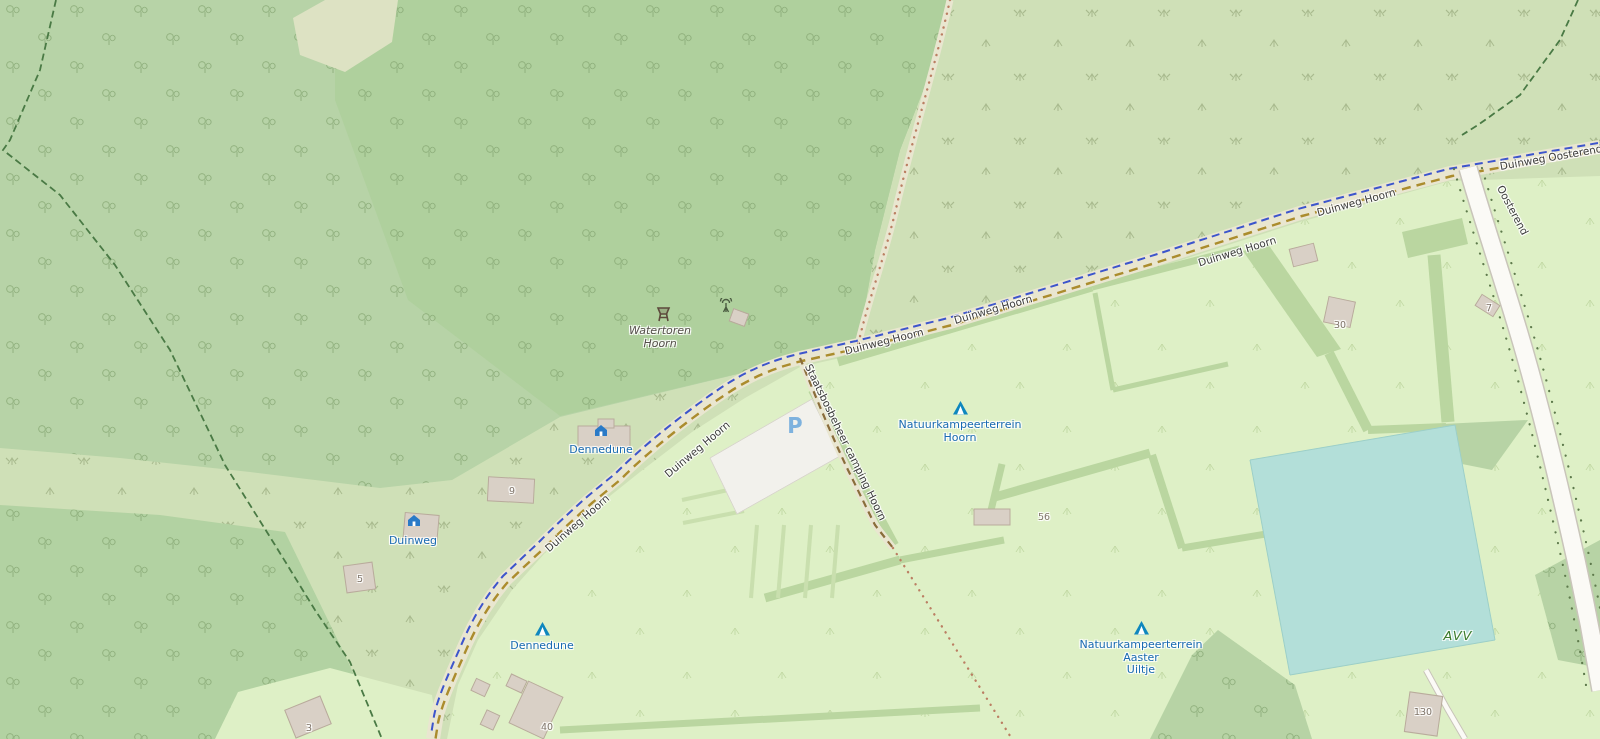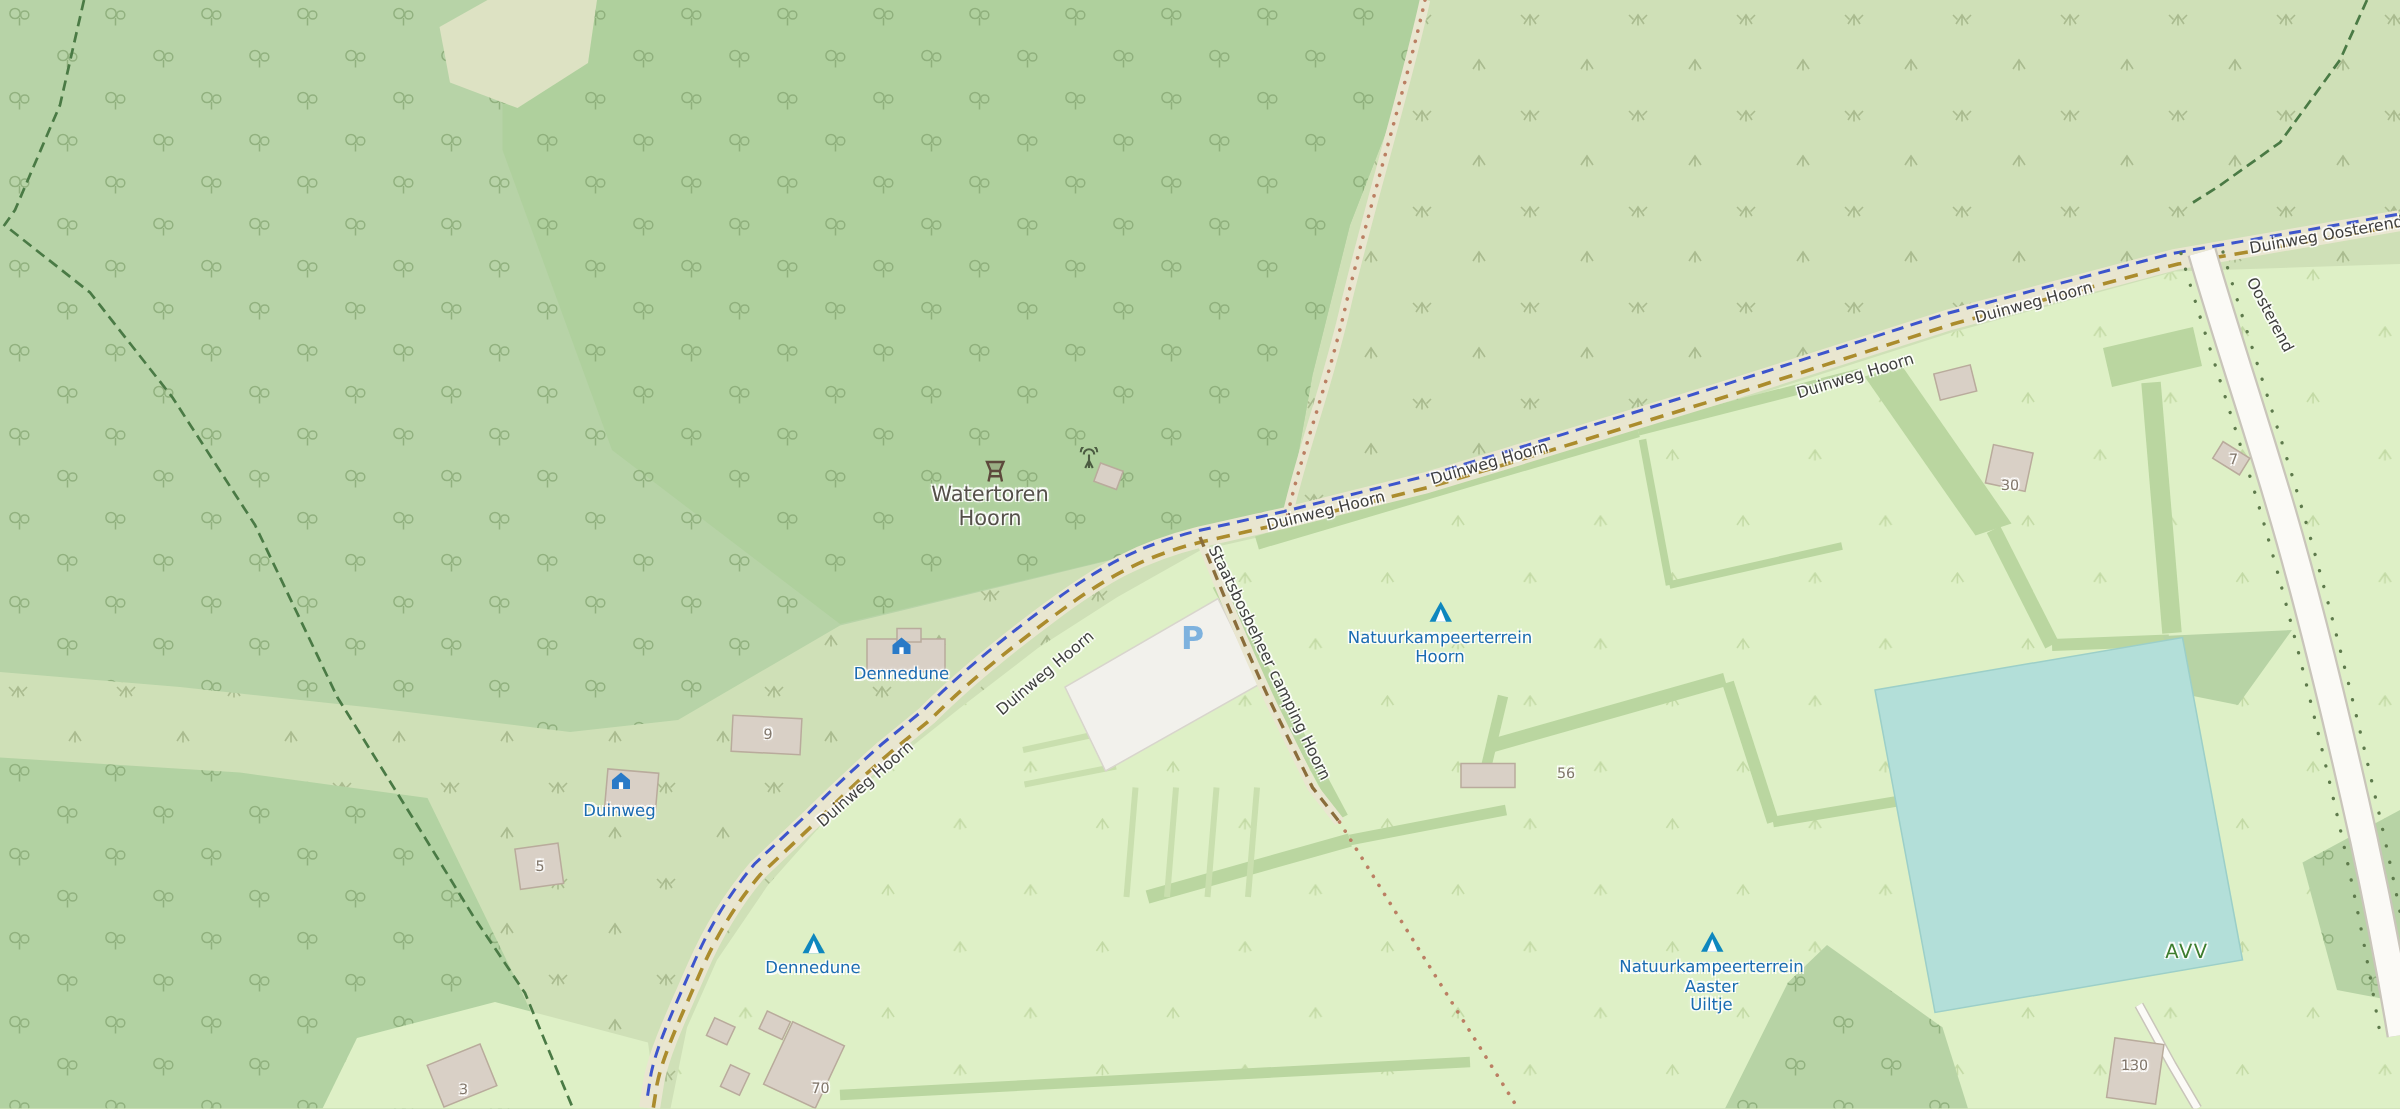--- a/index.html
+++ b/index.html
@@ -7,25 +7,25 @@
     position:relative;width:1600px;height:739px;overflow:hidden;
     font-family:"DejaVu Sans","Liberation Sans",sans-serif;
     -webkit-user-select:none;user-select:none;
   }
   #map-root svg{position:absolute;left:0;top:0;}
   .lbl{
     position:absolute;white-space:nowrap;text-align:center;line-height:1.15;
     text-shadow:-1px -1px 0 rgba(255,255,255,.85),1px -1px 0 rgba(255,255,255,.85),
                 -1px 1px 0 rgba(255,255,255,.85),1px 1px 0 rgba(255,255,255,.85),0 0 3px #fff;
   }
-  .poi{font-size:14px;color:#55504a;}
+  .poi{font-size:11px;color:#55504a;font-style:italic;}
   .blue{font-size:11px;color:#1a6bb2;}
   .road-lbl{font-size:10.5px;color:#3f3f3f;}
   .hn{font-size:9.5px;color:#80766b;}
-  .avv{font-size:13px;color:#3d7d2e;letter-spacing:1px;}
+  .avv{font-size:13px;font-style:italic;color:#3d7d2e;letter-spacing:1px;}
   .pk{font-size:21px;font-weight:bold;color:#7eb2de;text-shadow:none;}
   .icon{position:absolute;}
 </style>
 </head>
 <body>
 
 <div id="map-root">
 
   <svg width="1600" height="739" viewBox="0 0 1600 739">
     <defs>
@@ -237,19 +237,19 @@
   <div class="lbl road-lbl" style="left:1356px;top:202px;transform:translate(-50%,-50%) rotate(-15deg)">Duinweg Hoorn</div>
   <div class="lbl road-lbl" style="left:697px;top:449px;transform:translate(-50%,-50%) rotate(-40deg)">Duinweg Hoorn</div>
   <div class="lbl road-lbl" style="left:577px;top:523px;transform:translate(-50%,-50%) rotate(-41deg)">Duinweg Hoorn</div>
   <div class="lbl road-lbl" style="left:1551px;top:157px;transform:translate(-50%,-50%) rotate(-10deg)">Duinweg Oosterend</div>
   <div class="lbl road-lbl" style="left:846px;top:442px;transform:translate(-50%,-50%) rotate(64deg)">Staatsbosbeheer camping Hoorn</div>
   <div class="lbl road-lbl" style="left:1513px;top:210px;transform:translate(-50%,-50%) rotate(62deg)">Oosterend</div>
 
   <div class="lbl hn" style="left:512px;top:491px;transform:translate(-50%,-50%)">9</div>
   <div class="lbl hn" style="left:360px;top:579px;transform:translate(-50%,-50%)">5</div>
   <div class="lbl hn" style="left:309px;top:728px;transform:translate(-50%,-50%)">3</div>
-  <div class="lbl hn" style="left:547px;top:727px;transform:translate(-50%,-50%)">70</div>
+  <div class="lbl hn" style="left:547px;top:727px;transform:translate(-50%,-50%)">40</div>
   <div class="lbl hn" style="left:1044px;top:517px;transform:translate(-50%,-50%)">56</div>
   <div class="lbl hn" style="left:1340px;top:325px;transform:translate(-50%,-50%)">30</div>
   <div class="lbl hn" style="left:1489px;top:308px;transform:translate(-50%,-50%)">7</div>
   <div class="lbl hn" style="left:1423px;top:712px;transform:translate(-50%,-50%)">130</div>
 
 </div>
 
 </body></html>

